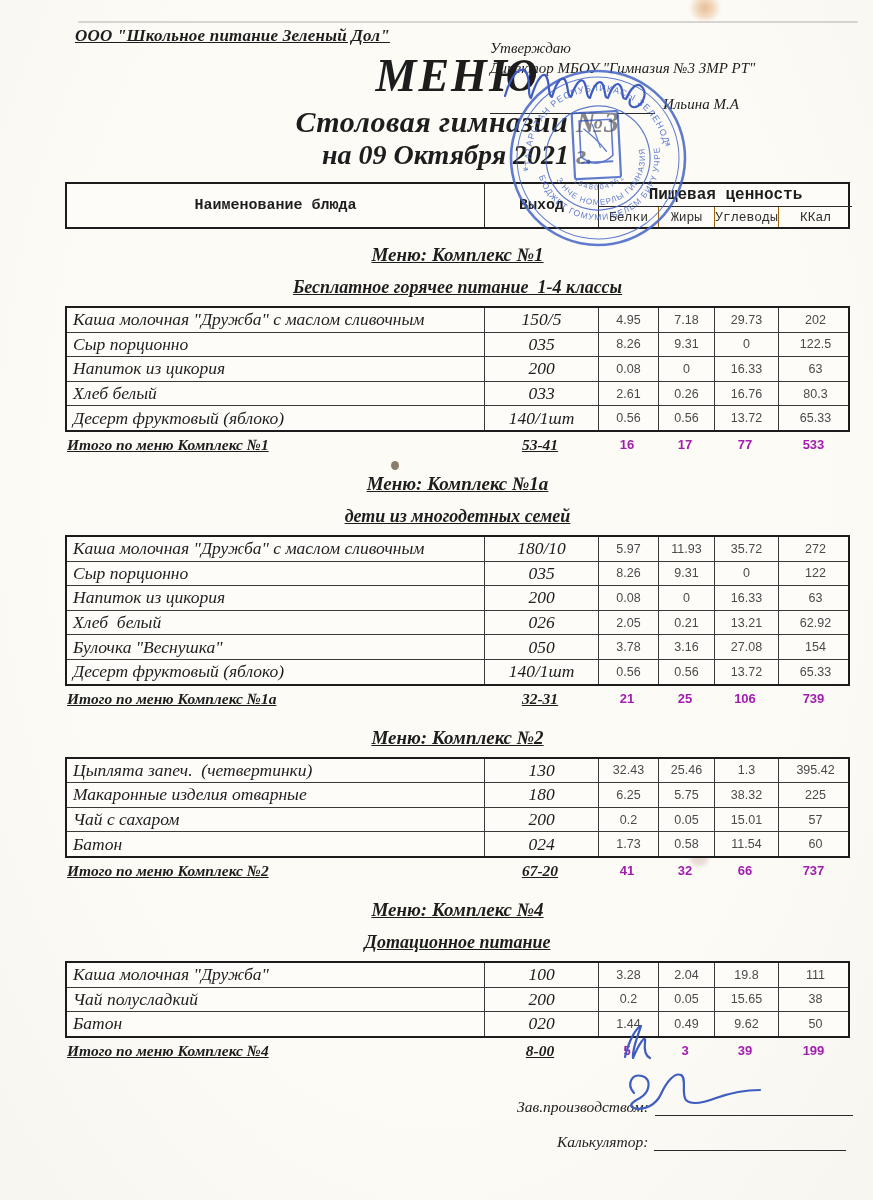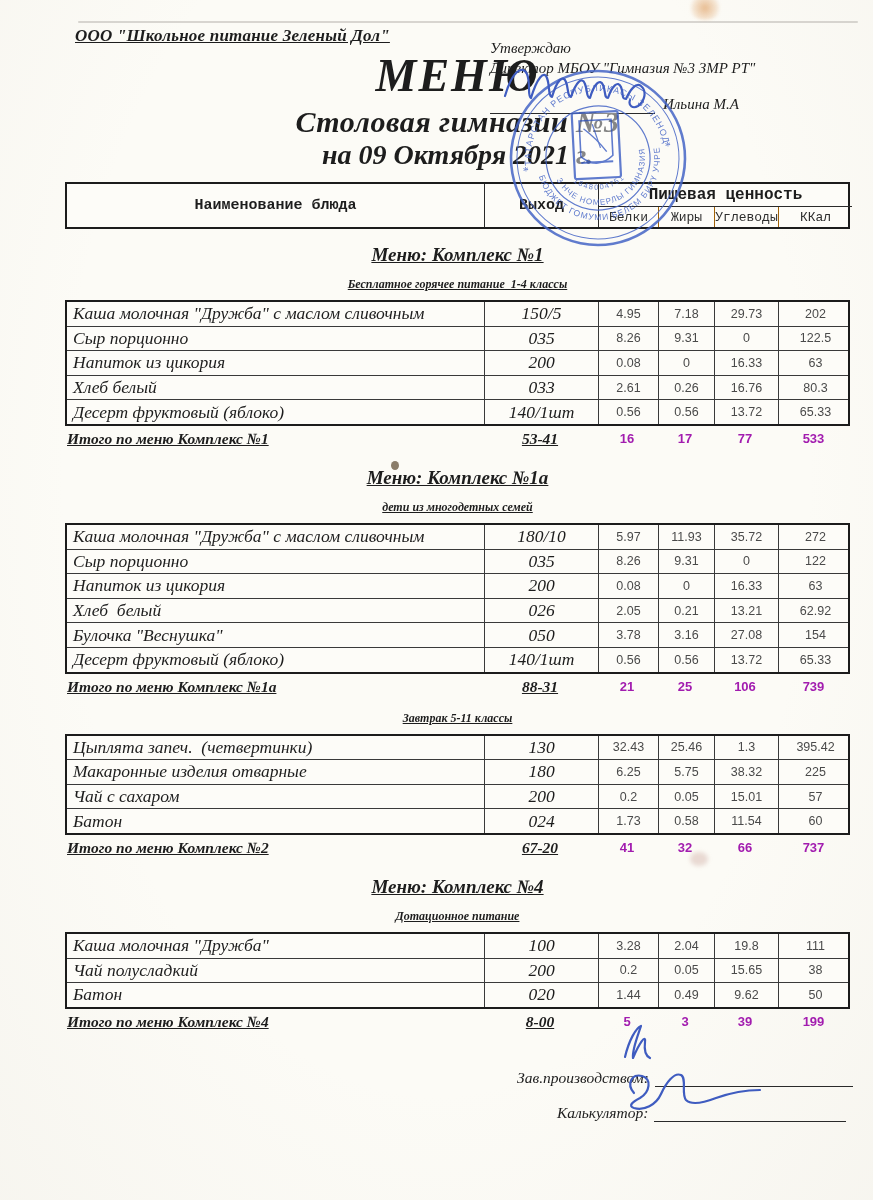--- a/index.html
+++ b/index.html
@@ -82,21 +82,21 @@
   .ht-out{grid-column:2;grid-row:1/3;border-right:1.5px solid #2a2a2a;font-weight:bold;font-size:15px;}
   .ht-nutr{grid-column:3/7;grid-row:1;border-bottom:1.5px solid #2a2a2a;font-weight:bold;font-size:16px;}
   .ht-sub{grid-row:2;font-size:13px;color:#2e2e2e;}
   .ht-sub:not(:last-child){border-right:1px solid #a16207;}
 
   .sec-title{
     text-align:center;font-size:19px;font-weight:bold;font-style:italic;
     text-decoration:underline;margin-top:15px;
   }
   .sec-subtitle{
-    text-align:center;font-size:12px;font-weight:bold;font-style:italic;
+    text-align:center;font-size:18px;font-weight:bold;font-style:italic;
     text-decoration:underline;margin-top:11px;white-space:pre;
   }
   .menu-table{
     margin-top:8px;
     border:2.5px solid #1c1c1c;
     background:#fdfcf8;
   }
   .menu-row{height:23.6px;}
   .menu-row:not(:last-child){border-bottom:1px solid #3a3a3a;}
   .cell{display:flex;align-items:center;overflow:hidden;}
@@ -273,29 +273,29 @@
             <div class="cell cell-name">Десерт фруктовый (яблоко)</div>
             <div class="cell cell-out">140/1шт</div>
             <div class="cell cell-num">0.56</div>
             <div class="cell cell-num">0.56</div>
             <div class="cell cell-num">13.72</div>
             <div class="cell cell-num">65.33</div>
           </div>
         </div>
         <div class="total-row grid-cols">
           <div class="total-label">Итого по меню Комплекс №1а</div>
-          <div class="total-out">88-31</div>
+          <div class="total-out">32-31</div>
           <div class="total-num">21</div>
           <div class="total-num">25</div>
           <div class="total-num">106</div>
           <div class="total-num">739</div>
         </div>
       </div>
       <div class="section">
-        <div class="sec-subtitle">Завтрак 5-11 классы</div>
+        <div class="sec-title">Меню: Комплекс №2</div>
         <div class="menu-table">
           <div class="menu-row grid-cols">
             <div class="cell cell-name">Цыплята запеч.  (четвертинки)</div>
             <div class="cell cell-out">130</div>
             <div class="cell cell-num">32.43</div>
             <div class="cell cell-num">25.46</div>
             <div class="cell cell-num">1.3</div>
             <div class="cell cell-num">395.42</div>
           </div>
           <div class="menu-row grid-cols">

